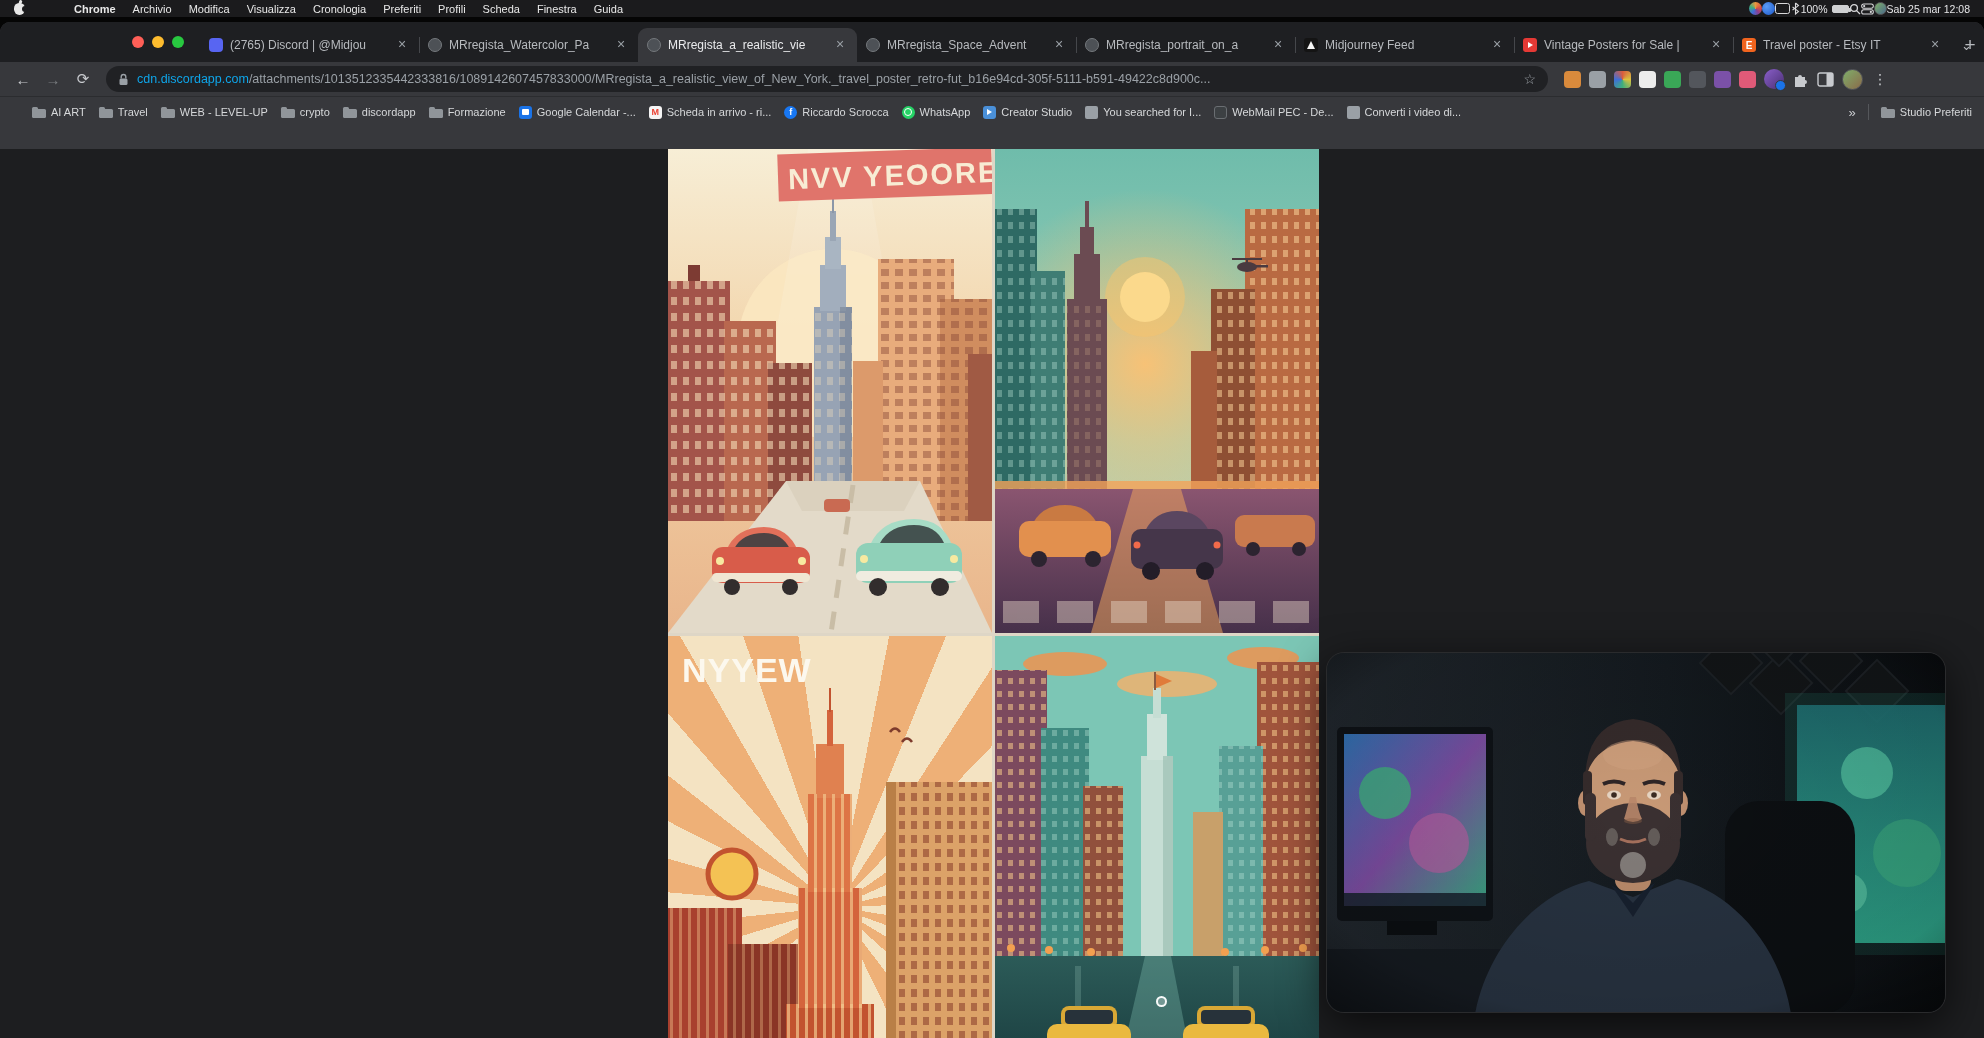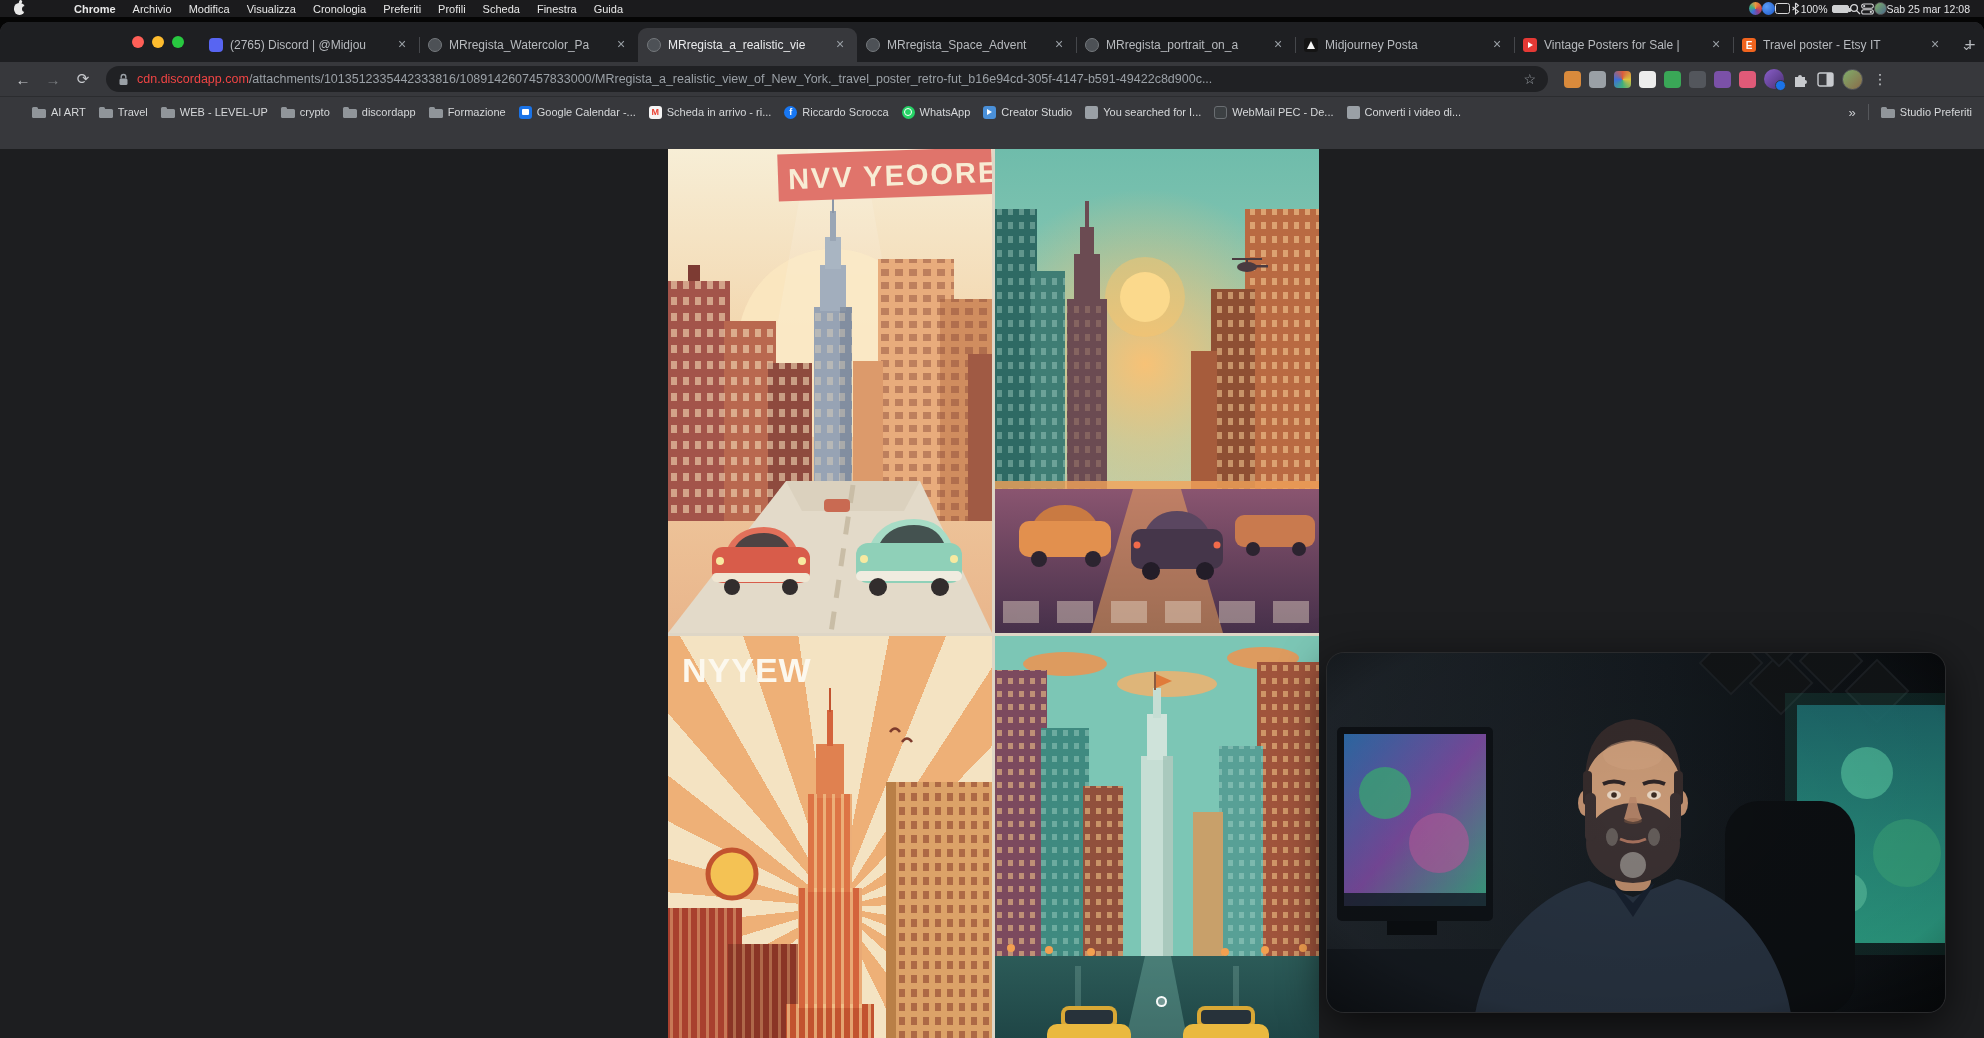--- a/index.html
+++ b/index.html
@@ -55,21 +55,21 @@
   .tab-search { position:absolute; right:12px; bottom:9px; color:#b7babe; font-size:13px; }
 
   
   .toolbar { height:34px; background:#37383c; display:flex; align-items:center; padding:0 10px; gap:4px; }
   .nav-btn { width:26px; height:26px; display:flex; align-items:center; justify-content:center;
     font-size:15px; color:#c8cace; border-radius:50%; flex:0 0 auto; }
   .nav-btn.dim { color:#7a7d81; }
   .urlbar { width:1442px; height:26px; background:#202124; border-radius:13px; display:flex; align-items:center;
     padding:0 12px; gap:8px; overflow:hidden; margin-left:6px; flex:0 0 auto; }
   .url-text { flex:1; font-size:12.5px; color:#9aa0a6; white-space:nowrap; overflow:hidden; }
-  .url-domain { color:#ef4444; }
+  .url-domain { color:#0ea5e9; }
   .star { color:#9aa0a6; font-size:14px; flex:0 0 auto; }
   .ext-cluster { display:flex; align-items:center; gap:8px; margin-left:12px; }
   .ext { width:17px; height:17px; border-radius:4px; flex:0 0 auto; }
   .ext-avatar { width:20px; height:20px; border-radius:50%; background:linear-gradient(135deg,#8a5fc9,#4a2f73); position:relative; }
   .ext-avatar::after { content:""; position:absolute; right:-2px; bottom:-2px; width:9px; height:9px; border-radius:50%; background:#1a73e8; border:1.5px solid #37383c; }
   .profile-avatar { width:21px; height:21px; border-radius:50%; background:linear-gradient(135deg,#7fae6a,#8a6a4a); border:1px solid #55575b; }
   .kebab { color:#c8cace; font-size:14px; padding:0 2px; }
 
   
   .bookmarksbar { height:31px; background:#37383c; border-top:1px solid #2b2c2f; display:flex; align-items:center;
@@ -184,21 +184,21 @@
           <span class="tab-title">MRregista_Space_Advent</span>
           <span class="tab-close">×</span>
         </div>
         <div class="tab">
           <span class="fav fav-image"></span>
           <span class="tab-title">MRregista_portrait_on_a</span>
           <span class="tab-close">×</span>
         </div>
         <div class="tab">
           <span class="fav fav-mj"></span>
-          <span class="tab-title">Midjourney Posta</span>
+          <span class="tab-title">Midjourney Feed</span>
           <span class="tab-close">×</span>
         </div>
         <div class="tab">
           <span class="fav fav-yt"></span>
           <span class="tab-title">Vintage Posters for Sale |</span>
           <span class="tab-close">×</span>
         </div>
         <div class="tab">
           <span class="fav fav-etsy">E</span>
           <span class="tab-title">Travel poster - Etsy IT</span>
@@ -211,21 +211,21 @@
 
     <div class="toolbar">
       <span class="nav-btn">←</span>
       <span class="nav-btn dim">→</span>
       <span class="nav-btn">⟳</span>
       <div class="urlbar">
         <svg width="11" height="13" viewBox="0 0 11 13">
           <rect x="1.5" y="5.5" width="8" height="6.5" rx="1.5" fill="#9aa0a6"></rect>
           <path d="M3.2 5.5 V3.8 a2.3 2.3 0 0 1 4.6 0 V5.5" stroke="#9aa0a6" stroke-width="1.4" fill="none"></path>
         </svg>
-        <span class="url-text"><span class="url-domain">cdn.discordapp.com</span><span>/attachments/1013512335442333816/1089142607457833000/MRregista_a_realistic_view_of_New_York._travel_poster_retro-fut_b16e94cd-305f-4147-b591-49422c8d900c...</span></span>
+        <span class="url-text"><span class="url-domain">cdn.discordapp.com</span><span>/attachments/1013512335442333816/1089142607457833000/MRregista_a_realistic_view_of_New_York._travel_poster_retro-fut_b16e94cd-305f-5111-b591-49422c8d900c...</span></span>
         <span class="star">☆</span>
       </div>
       <div class="ext-cluster">
         <span class="ext" style="background:#d98a3c"></span>
         <span class="ext" style="background:#9aa0a6"></span>
         <span class="ext" style="background:conic-gradient(#d95c3f,#d9c13f,#3fae7c,#3f6fd9,#d95c3f)"></span>
         <span class="ext" style="background:#ececec"></span>
         <span class="ext" style="background:#3aa757"></span>
         <span class="ext" style="background:#53565c"></span>
         <span class="ext" style="background:#7b51a8"></span>

